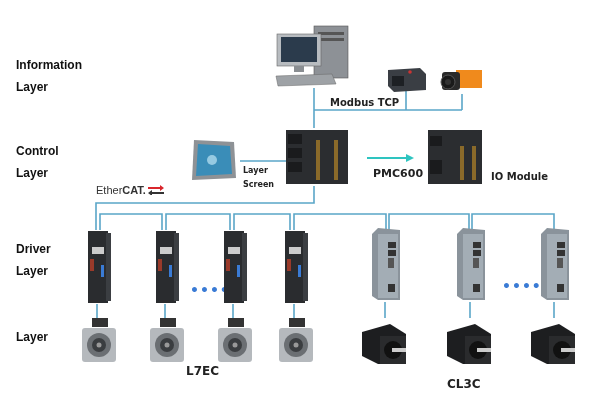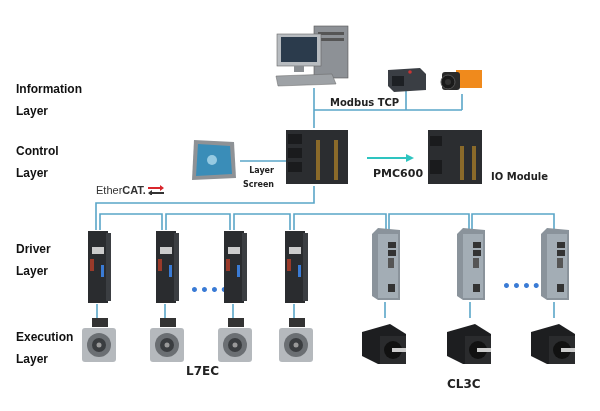--- a/index.html
+++ b/index.html
@@ -1,40 +1,39 @@
 <!DOCTYPE html>
 <html><head>
 <meta charset="utf-8">
 <style>
   html, body { margin: 0; padding: 0; background: #ffffff; }
   body { width: 600px; height: 411px; position: relative; overflow: hidden;
          font-family: "Liberation Sans", "DejaVu Sans", sans-serif; }
   .layer-label { position: absolute; left: 16px; font-size: 12px; font-weight: bold; color: #111; line-height: 22px; }
   .layer-label div { height: 22px; }
-  .lbl { position: absolute; font-weight: bold; color: #222; font-family: "DejaVu Sans", sans-serif; text-align: right; }
+  .lbl { position: absolute; font-weight: bold; color: #222; font-family: "DejaVu Sans", sans-serif; }
   svg.wires { position: absolute; left: 0; top: 0; }
   .dev { position: absolute; }
 </style>
 </head>
 <body>
 
-<div class="layer-label" style="top:54px;margin-top:24px;">
+<div class="layer-label" style="top:54px;">
   <div>Information</div>
   <div>Layer</div>
 </div>
 <div class="layer-label" style="top:140px;">
   <div>Control</div>
   <div>Layer</div>
 </div>
 <div class="layer-label" style="top:238px;">
   <div>Driver</div>
   <div>Layer</div>
 </div>
 <div class="layer-label" style="top:326px;">
-  <div>Execution</div>
   <div>Layer</div>
 </div>
 
 <svg class="wires" width="600" height="411">
   <g stroke="#5aa6c8" stroke-width="1.6" fill="none">
 
     <path d="M314 88 V128"></path>
     <path d="M314 110 H462"></path>
     <path d="M406 88 V110"></path>
     <path d="M462 94 V110"></path>

